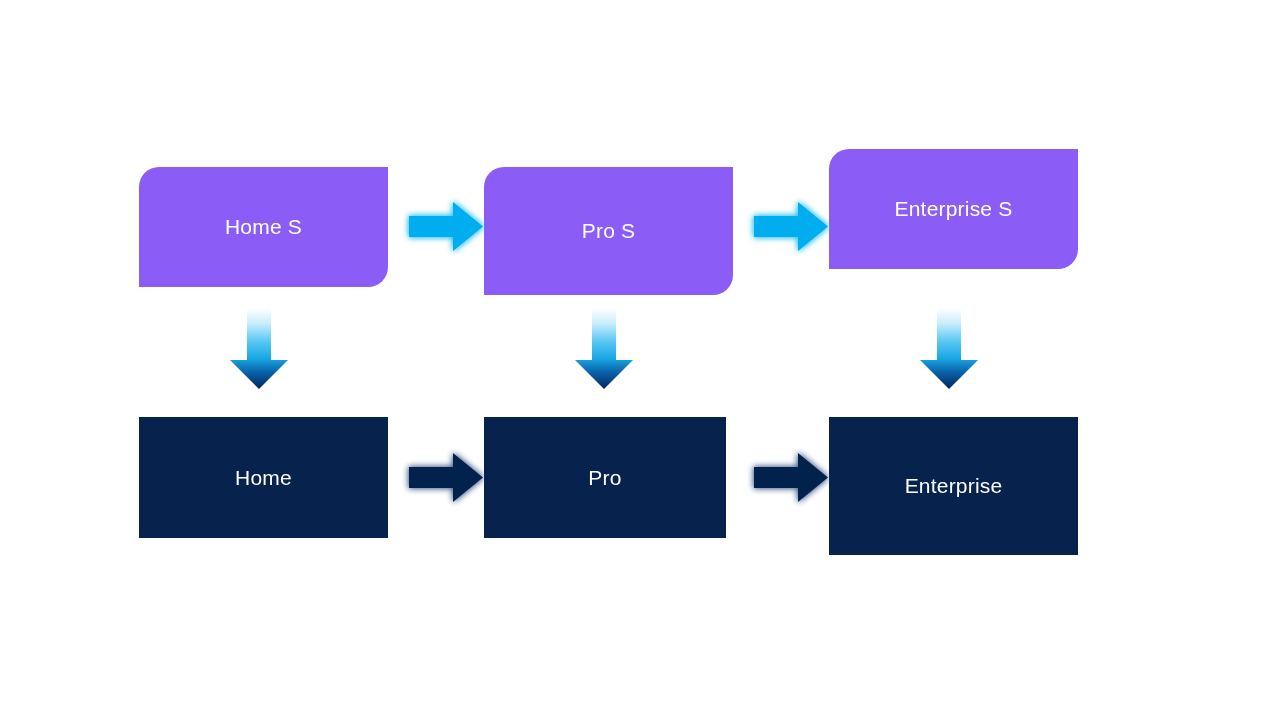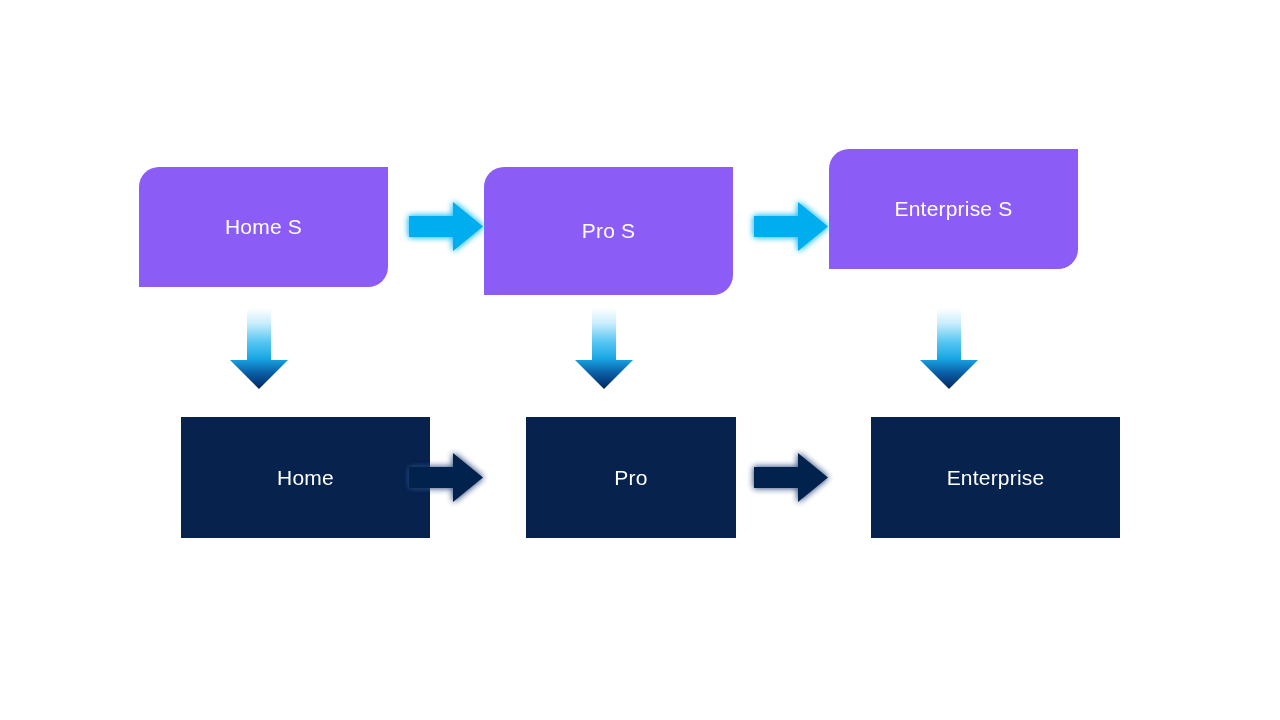--- a/index.html
+++ b/index.html
@@ -39,21 +39,20 @@
 
   .node-top {
     background: #8b5cf6;
     
     border-radius: 20px 0 20px 0;
   }
 
   .node-bottom {
     background: #06224d;
     border-radius: 0;
-    margin-left: 42px;
   }
 
   .node-label {
     display: block;
     text-align: center;
     padding-bottom: 1px;
   }
 
   
   .arrow {
@@ -76,25 +75,25 @@
   </div>
 
   <div class="node node-top" style="left:829px; top:149px; width:249px; height:120px;">
     <span class="node-label">Enterprise S</span>
   </div>
 
   <div class="node node-bottom" style="left:139px; top:417px; width:249px; height:121px;">
     <span class="node-label">Home</span>
   </div>
 
-  <div class="node node-bottom" style="left:484px; top:417px; width:210px; height:121px;">
+  <div class="node node-bottom" style="left:484px; top:417px; width:242px; height:121px;">
     <span class="node-label">Pro</span>
   </div>
 
-  <div class="node node-bottom" style="left:829px; top:417px; width:249px; height:121px;">
+  <div class="node node-bottom" style="left:829px; top:417px; width:249px; height:138px;">
     <span class="node-label">Enterprise</span>
   </div>
 
   <svg width="0" height="0" style="position:absolute;left:0;top:0;" aria-hidden="true">
     <defs>
       <filter id="glow-cyan" x="-60%" y="-60%" width="220%" height="220%">
         <feGaussianBlur in="SourceAlpha" stdDeviation="3.2" result="b"></feGaussianBlur>
         <feFlood flood-color="#29c0f5" flood-opacity="0.85" result="c"></feFlood>
         <feComposite in="c" in2="b" operator="in" result="g"></feComposite>
         <feMerge>

